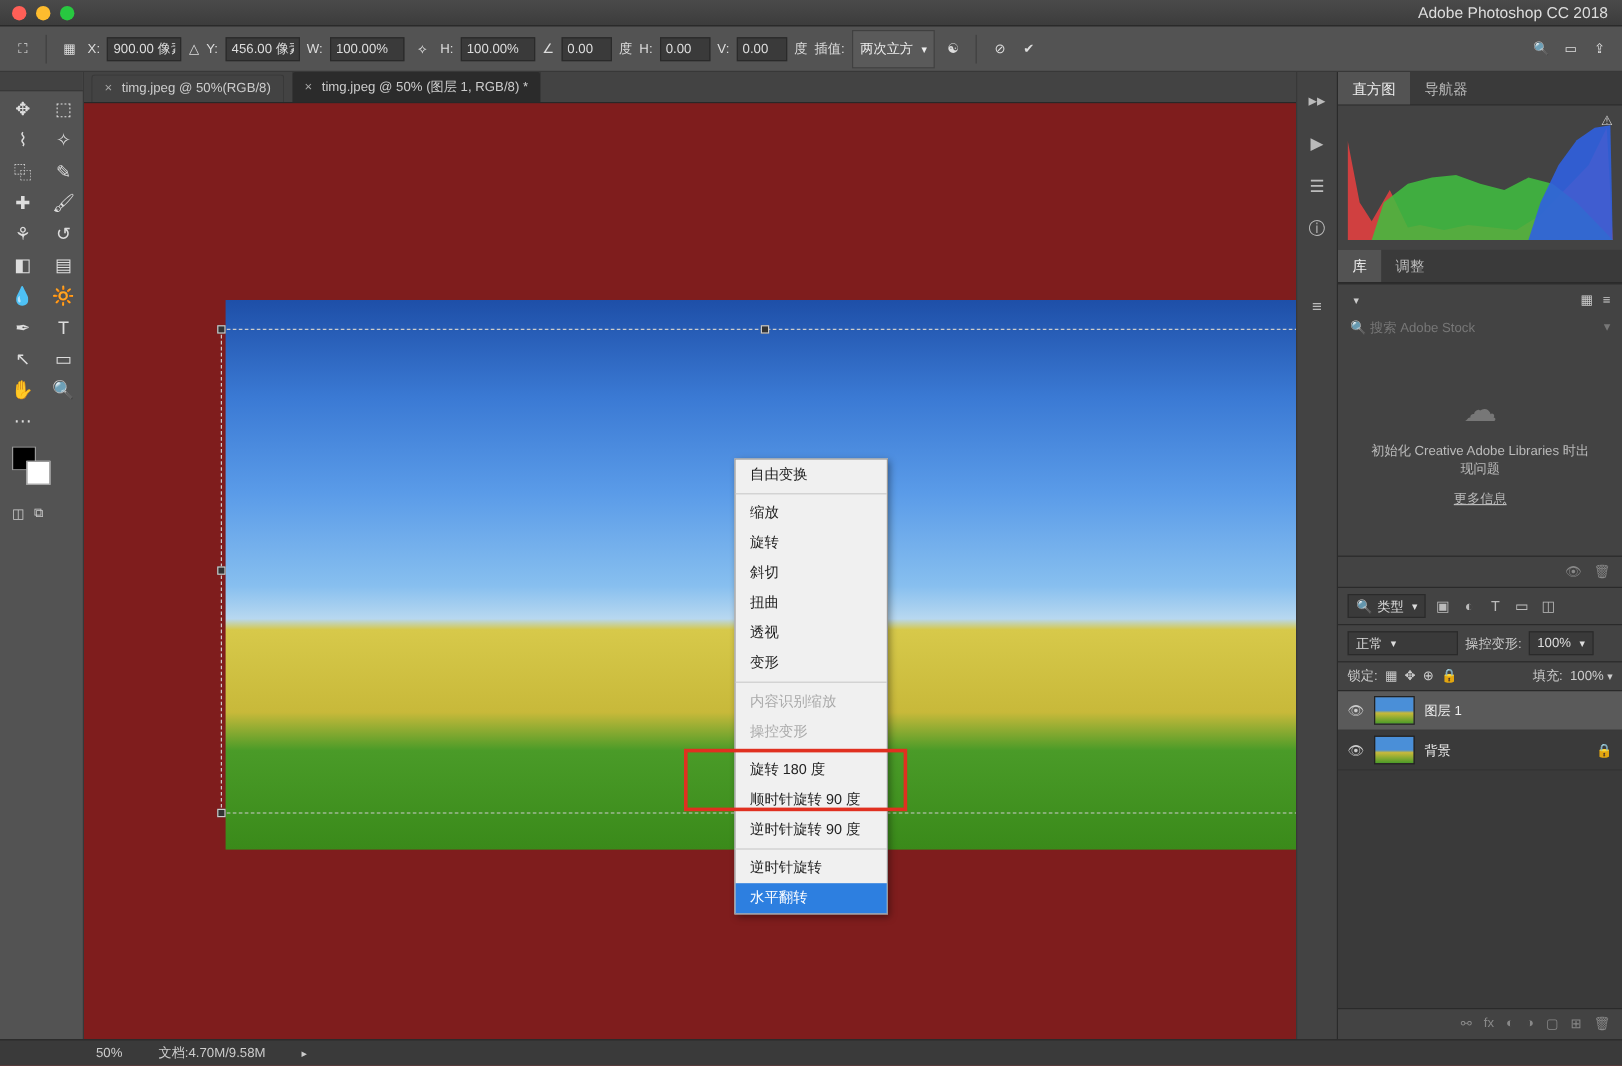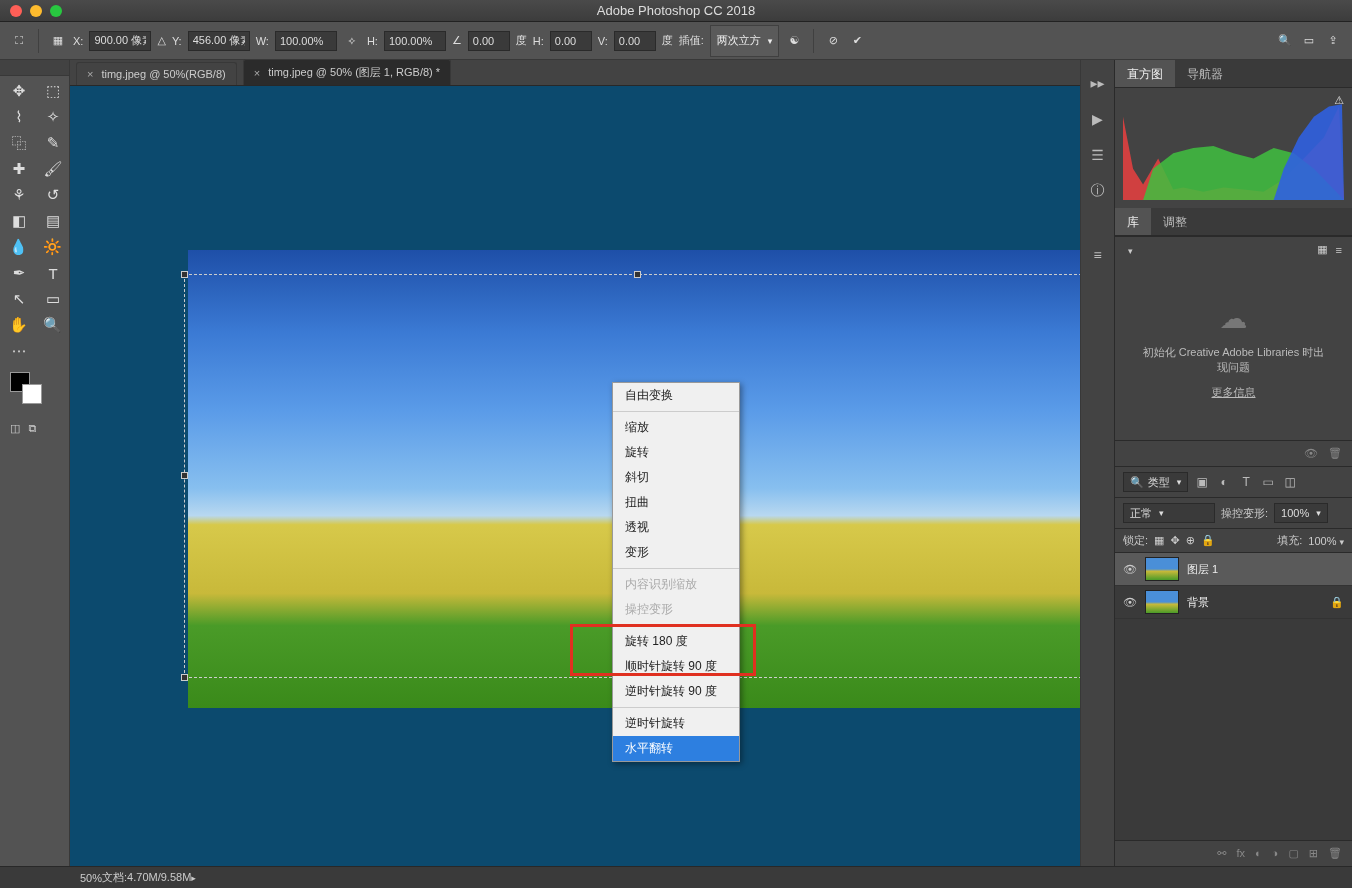--- a/index.html
+++ b/index.html
@@ -1,21 +1,21 @@
 <!DOCTYPE html>
 <html><head>
 <meta charset="utf-8">
 <style>
 * { margin:0; padding:0; box-sizing:border-box; font-family:-apple-system,"Helvetica Neue",Arial,sans-serif; }
 body { width:1352px; height:888px; background:#535353; color:#ccc; font-size:11px; overflow:hidden; position:relative; }
 .titlebar { height:22px; background:linear-gradient(#4a4a4a,#3c3c3c); display:flex; align-items:center; position:relative; border-bottom:1px solid #222; }
 .traffic { display:flex; gap:8px; padding-left:10px; }
 .dot { width:12px; height:12px; border-radius:50%; }
 .dot.r{background:#ff5f57}.dot.y{background:#febc2e}.dot.g{background:#28c840}
-.titlebar .title { position:absolute; left:0; right:0; text-align:center; color:#ddd; font-size:13px; }
+.titlebar .title { position:absolute; left:0; right:12px; text-align:right; color:#ddd; font-size:13px; }
 .optbar { height:38px; background:#535353; border-bottom:1px solid #383838; display:flex; align-items:center; padding:0 10px; gap:6px; color:#ccc; }
 .optbar .lbl { font-size:11px; color:#ddd; }
 .optbar .fld { background:#3a3a3a; border:1px solid #2a2a2a; padding:2px 4px; color:#ddd; font-size:11px; width:62px; height:20px; }
 .optbar .sm { width:42px; }
 .optbar .dd { background:#5a5a5a; border:1px solid #404040; padding:2px 6px; color:#eee; font-size:11px; height:32px; display:flex; align-items:center; gap:4px; }
 .optbar .ico { width:18px; height:18px; display:flex; align-items:center; justify-content:center; color:#ddd; }
 .optbar .spacer { flex:1; }
 .optbar .sep { width:1px; height:24px; background:#404040; margin:0 4px; }
 
 .main { display:flex; height:calc(888px - 22px - 38px - 22px); }
@@ -27,21 +27,21 @@
 .sw1 { width:20px; height:20px; border:1px solid #999; background:#000; position:absolute; left:10px; top:6px; }
 .sw2 { width:20px; height:20px; border:1px solid #999; background:#fff; position:absolute; left:22px; top:18px; }
 .tools-bot { display:flex; gap:8px; padding:6px 10px; color:#ccc; }
 
 .center { flex:1; display:flex; flex-direction:column; background:#2b2b2b; }
 .doctabs { height:26px; background:#434343; display:flex; align-items:flex-end; border-bottom:1px solid #282828; }
 .doctab { padding:5px 10px; margin-left:6px; background:#434343; color:#ccc; font-size:11px; border-top-left-radius:3px; border-top-right-radius:3px; display:flex; align-items:center; gap:8px; border:1px solid #383838; border-bottom:none; }
 .doctab.active { background:#2b2b2b; }
 .doctab .x { font-size:11px; color:#aaa; }
 
-.canvas-wrap { flex:1; background:#0c4a6e; position:relative; overflow:hidden; }
+.canvas-wrap { flex:1; background:#7f1d1d; position:relative; overflow:hidden; }
 .img { position:absolute; left:118px; top:164px; width:902px; height:458px; background:linear-gradient(to bottom,#1e4fa8 0%,#3b7ad4 18%,#5a9be8 35%,#87bfef 52%,#b8d8f0 58%,#d7c94a 60%,#c8b93a 75%,#4a9b28 82%,#3a8a1a 100%); }
 .sel { position:absolute; left:114px; top:188px; width:908px; height:404px; border:1px dashed #ccc; }
 .handle { position:absolute; width:7px; height:7px; background:#333; border:1px solid #ccc; }
 .context { position:absolute; left:542px; top:296px; width:128px; background:#f0f0f0; border:1px solid #999; box-shadow:2px 2px 6px rgba(0,0,0,0.4); color:#222; font-size:12px; }
 .context .item { padding:4px 12px; cursor:default; }
 .context .item.dis { color:#aaa; }
 .context .item.hl { background:#2d7fe0; color:#fff; }
 .context .hr { height:1px; background:#ccc; margin:3px 0; }
 .redbox { position:absolute; left:500px; top:538px; width:186px; height:52px; border:3px solid #e03020; }
 
@@ -68,21 +68,21 @@
 .layerctl .ico2 { width:16px; height:16px; display:flex; align-items:center; justify-content:center; color:#bbb; font-size:12px; }
 .lockrow { padding:4px 8px; display:flex; align-items:center; gap:6px; font-size:11px; border-bottom:1px solid #2a2a2a; }
 .layerlist { flex:1; background:#3a3a3a; overflow:auto; }
 .layer { display:flex; align-items:center; gap:8px; padding:4px 8px; border-bottom:1px solid #333; }
 .layer.sel2 { background:#5a5a5a; }
 .layer .eye { width:14px; color:#ccc; }
 .layer .thumb { width:34px; height:24px; background:linear-gradient(to bottom,#4a8fd8 50%,#c8b93a 60%,#4a9b28 100%); border:1px solid #222; }
 .layer .name { flex:1; color:#eee; }
 .layer .lock { color:#aaa; }
 
-.status { height:22px; background:#3a3a3a; border-top:1px solid #282828; display:flex; align-items:center; padding:0 80px; font-size:11px; color:#ccc; position:absolute; bottom:0; left:0; right:0; }
+.status { height:22px; background:#3a3a3a; border-top:1px solid #282828; display:flex; align-items:center; padding:0 80px; font-size:11px; color:#ccc; gap:30px; position:absolute; bottom:0; left:0; right:0; }
 svg { display:block; }
 .chev::after { content:"▾"; font-size:9px; margin-left:3px; }
 </style>
 </head>
 <body>
 
 <div class="titlebar">
   <div class="traffic">
     <div class="dot r"></div>
     <div class="dot y"></div>
@@ -234,20 +234,21 @@
     <div class="ptabs">
       <div class="ptab active">库</div>
       <div class="ptab">调整</div>
     </div>
     <div class="libs">
       <div class="libhdr">
         <div class="dd2 chev" style="flex:1"></div>
         <span class="ico2">▦</span>
         <span class="ico2">≡</span>
       </div>
+      <div class="libsrch">🔍 <span>搜索 Adobe Stock</span><span style="float:right">▾</span></div>
       <div class="libmsg">
         <span class="eye">☁</span>
         <span>初始化 Creative Adobe Libraries 时出</span><br>
         <span>现问题</span>
         <span class="link">更多信息</span>
       </div>
       <div class="libicons">
         <span>👁</span>
         <span>🗑</span>
       </div>

